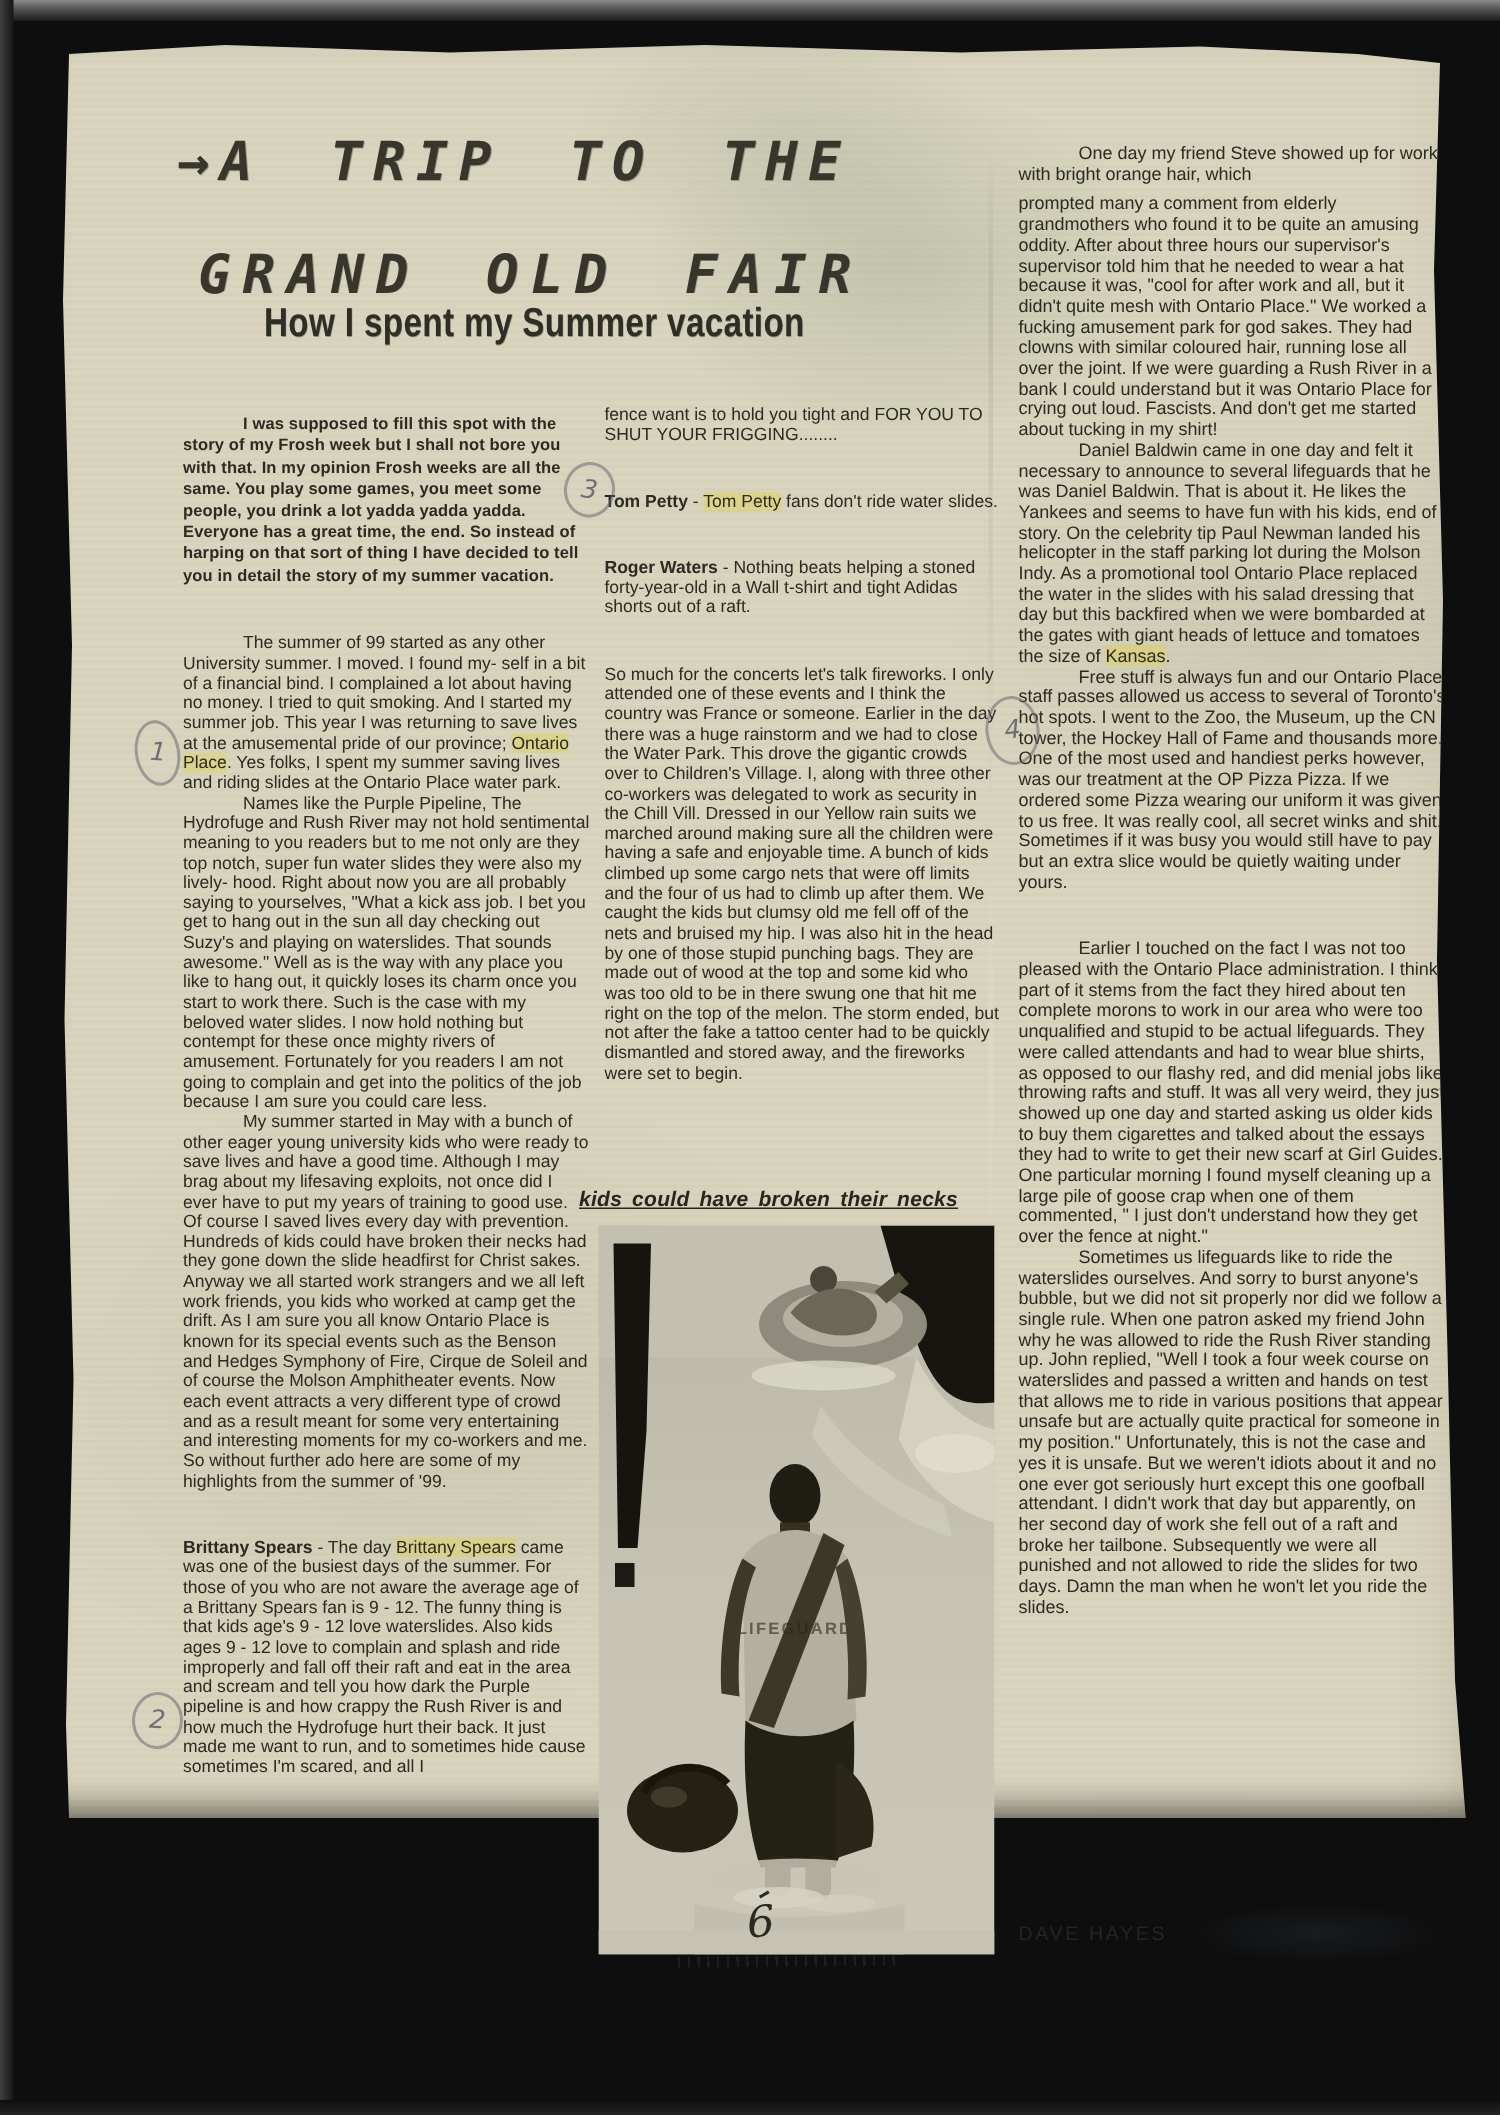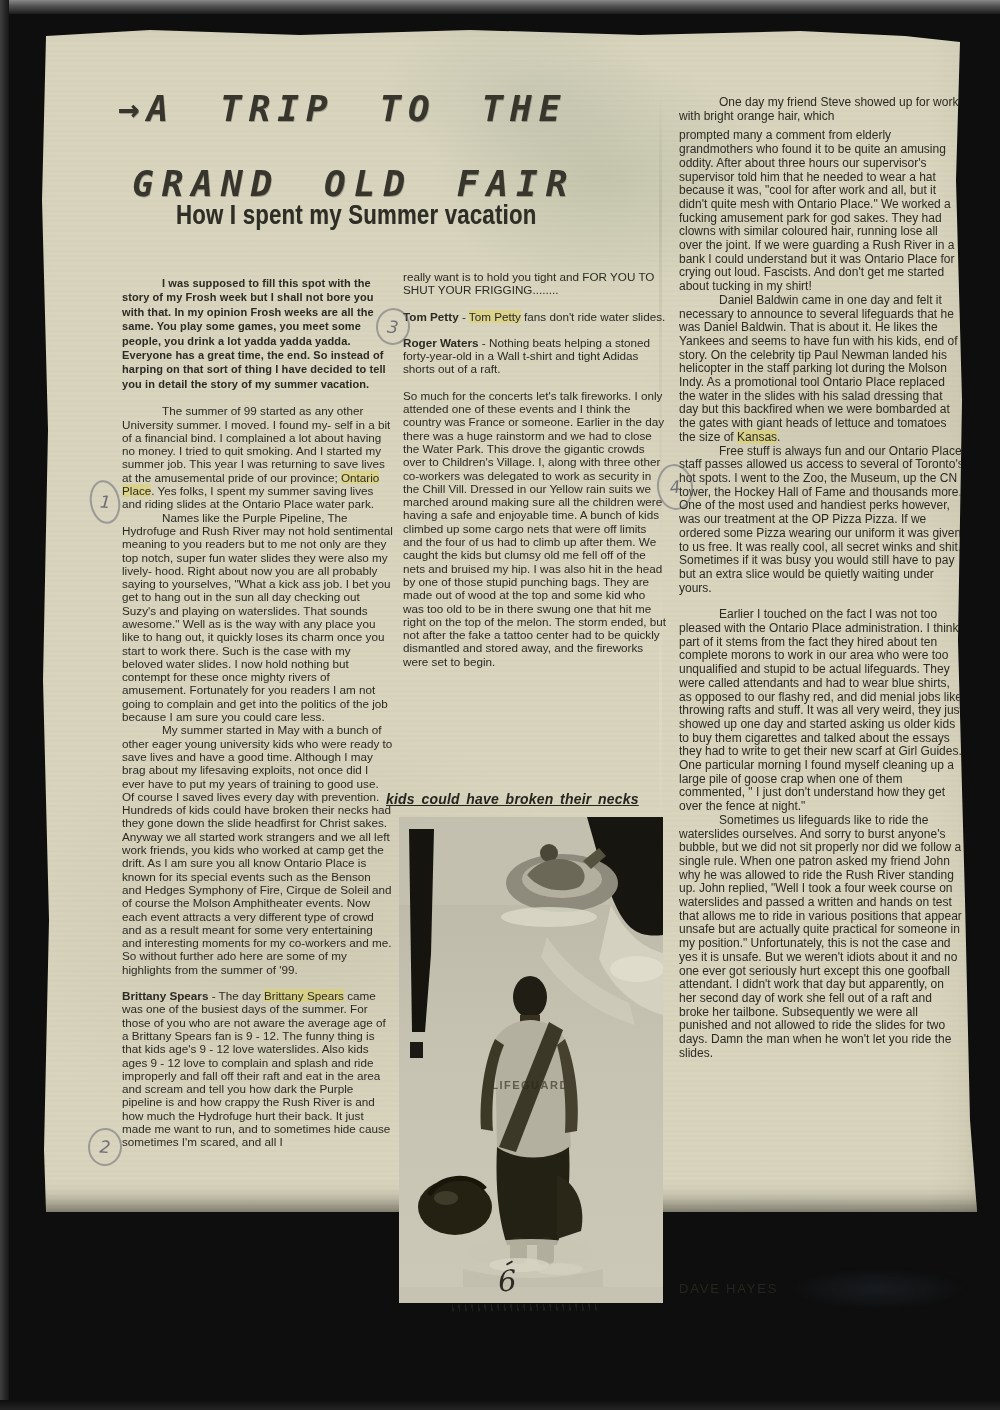--- a/index.html
+++ b/index.html
@@ -55,21 +55,21 @@
     transform:scaleX(.82);transform-origin:left center;
     text-shadow:.4px .4px 0 rgba(46,45,38,.4);}
 
   
   .col{position:absolute;color:#2b2a23;text-align:left;}
   #column-1{left:122px;top:248px;width:271px;font-size:11.7px;line-height:13.3px;}
   #column-2{left:403px;top:270px;width:266px;font-size:11.7px;line-height:13.3px;}
   #column-3{left:679px;top:96px;width:285px;font-size:12px;line-height:13.7px;}
   .para{margin:0;}
   .ind{text-indent:40px;}
-  .gap{margin-top:13px;}
+  .gap{margin-top:31px;}
   .sgap{margin-top:6px;}
   .b{font-weight:700;}
   .hl{background:rgba(224,212,92,.5);}
   .intro{font-weight:700;font-size:11px;line-height:14.4px;letter-spacing:.1px;margin-top:28px;}
 
   
   .photo-caption{position:absolute;left:386px;top:791px;width:290px;color:#26251e;
     font-size:14px;font-weight:700;font-style:italic;letter-spacing:.2px;word-spacing:2.5px;white-space:nowrap;text-decoration:underline;}
   .photo-frame{position:absolute;left:399px;top:817px;width:264px;height:486px;}
   .photo-frame svg{display:block;}
@@ -112,21 +112,21 @@
   <div class="subtitle">How I spent my Summer vacation</div>
 
   <div class="col" id="column-1">
       <p class="para intro ind"><span>I was supposed to fill this spot with the story of my Frosh week but I shall not bore you with that.  In my opinion Frosh weeks are all the same. You play some games, you meet some people, you drink a lot yadda yadda yadda.  Everyone has a great time, the end.  So instead of harping on that sort of thing I have decided to tell you in detail the story of my summer vacation.</span></p>
       <p class="para gap ind"><span>The summer of 99 started as any other University summer.  I moved.  I found my- self in a bit of a financial bind.  I complained a lot about having no money. I tried to quit smoking.  And I started my summer job.  This year I was returning to save lives at the amusemental pride of our province; </span><span class="hl">Ontario Place</span><span>.  Yes folks, I spent my summer saving lives and riding slides at the Ontario Place water park.</span></p>
       <p class="para ind"><span>Names like the Purple Pipeline, The Hydrofuge and Rush River may not hold sentimental meaning to you readers but to me not only are they top notch, super fun water slides they were also my lively- hood. Right about now you are all probably saying to yourselves, "What a kick ass job.  I bet you get to hang out in the sun all day checking out Suzy's and playing on waterslides.  That sounds awesome."  Well as is the way with any place you like to hang out, it quickly loses its charm once you start to work there. Such is the case with my beloved water slides.  I now hold nothing but contempt for these once mighty rivers of amusement. Fortunately for you readers I am not going to complain and get into the politics of the job because I am sure you could care less.</span></p>
       <p class="para ind"><span>My summer started in May with a bunch of other eager young university kids who were ready to save lives and have a good time. Although I may brag about my lifesaving exploits, not once did I ever have to put my years of training to good use.  Of course I saved lives every day with prevention.   Hundreds of kids could have broken their necks had they gone down the slide headfirst for Christ sakes. Anyway we all started work strangers and we all left work friends, you kids who worked at camp get the drift. As I am sure you all know Ontario Place is known for its special events such as the Benson and Hedges Symphony of Fire, Cirque de Soleil and of course the Molson Amphitheater events.  Now each event attracts a very different type of crowd and as a result meant for some very entertaining and interesting moments for my co-workers and me.  So without further ado here are some of my highlights from the summer of '99.</span></p>
       <p class="para gap"><span class="b">Brittany Spears</span><span> - The day </span><span class="hl">Brittany Spears</span><span> came was one of the busiest days of the summer.  For those of you who are not aware the average age of a Brittany Spears fan is 9 - 12.  The funny thing is that kids age's 9 - 12 love waterslides. Also kids ages 9 - 12 love to complain and splash and ride improperly and fall off their raft and eat in the area and scream and tell you how dark the Purple pipeline is and how crappy the Rush River is and how much the Hydrofuge hurt their back.  It just made me want to run, and to sometimes hide cause sometimes I'm scared, and all I</span></p>
     </div>
   <div class="col" id="column-2">
-      <p class="para"><span>really want is to hold you tight and FOR YOU TO SHUT YOUR FRIGGING........</span></p>
+      <p class="para"><span>fence want is to hold you tight and FOR YOU TO SHUT YOUR FRIGGING........</span></p>
       <p class="para gap"><span class="b">Tom Petty</span><span> - </span><span class="hl">Tom Petty</span><span> fans don't ride water slides.</span></p>
       <p class="para gap"><span class="b">Roger Waters</span><span> - Nothing beats helping a stoned forty-year-old in a Wall t-shirt and tight Adidas shorts out of a raft.</span></p>
       <p class="para gap"><span>So much for the concerts let's talk fireworks. I only attended one of these events and I think the country was France or someone. Earlier in the day there was a huge rainstorm and we had to close the Water Park.  This drove the gigantic crowds over to Children's Village.  I, along with three other co-workers was delegated to work as security in the Chill Vill.  Dressed in our Yellow rain suits we marched around making sure all the children were having a safe and enjoyable time.  A bunch of kids climbed up some cargo nets that were off limits and the four of us had to climb up after them. We caught the kids but clumsy old me fell off of the nets and bruised my hip.  I was also hit in the head by one of those stupid punching bags.  They are made out of wood at the top and some kid who was too old to be in there swung one that hit me right on the top of the melon. The storm ended, but not after the fake a tattoo center had to be quickly dismantled and stored away, and the fireworks were set to begin.</span></p>
     </div>
   <div class="col" id="column-3">
       <p class="para ind"><span>One day my friend Steve showed up for work with bright orange hair, which</span></p>
       <p class="para sgap"><span>prompted many a comment from elderly grandmothers who found it to be quite an amusing oddity.   After about three hours our supervisor's supervisor told him that he needed to wear a hat because it was, "cool for after work and all, but it didn't quite mesh with Ontario Place."  We worked a fucking amusement park for god sakes. They had clowns with similar coloured hair, running lose all over the joint.  If we were guarding a Rush River in a bank I could understand but it was Ontario Place for crying out loud.  Fascists.  And don't get me started about tucking in my shirt!</span></p>
       <p class="para ind"><span>Daniel Baldwin came in one day and felt it necessary to announce to several lifeguards that he was Daniel Baldwin.  That is about it.  He likes the Yankees and seems to have fun with his kids, end of story.  On the celebrity tip Paul Newman landed his helicopter in the staff parking lot during the Molson Indy.  As a promotional tool Ontario Place replaced the water in the slides with his salad dressing that day but this backfired when we were bombarded at the gates with giant heads of lettuce and tomatoes the size of </span><span class="hl">Kansas</span><span>.</span></p>
       <p class="para ind"><span>Free stuff is always fun and our Ontario Place staff passes allowed us access to several of Toronto's hot spots. I went to the Zoo, the Museum, up the CN tower, the Hockey Hall of Fame and thousands more.  One of the most used and handiest perks however, was our treatment at the OP Pizza Pizza.  If we ordered some Pizza wearing our uniform it was given to us free.  It was really cool, all secret winks and shit.  Sometimes if it was busy you would still have to pay but an extra slice would be quietly waiting under yours.</span></p>
       <p class="para gap ind"><span>Earlier I touched on the fact I was not too pleased with the Ontario Place administration. I think part of it stems from the fact they hired about ten complete morons to work in our area who were too unqualified and stupid to be actual lifeguards.  They were called attendants and had to wear blue shirts, as opposed to our flashy red, and did menial jobs like throwing rafts and stuff.  It was all very weird, they just showed up one day and started asking us older kids to buy them cigarettes and talked about the essays they had to write to get their new scarf at Girl Guides.  One particular morning I found myself cleaning up a large pile of goose crap when one of them commented, " I just don't understand how they get over the fence at night."</span></p>

